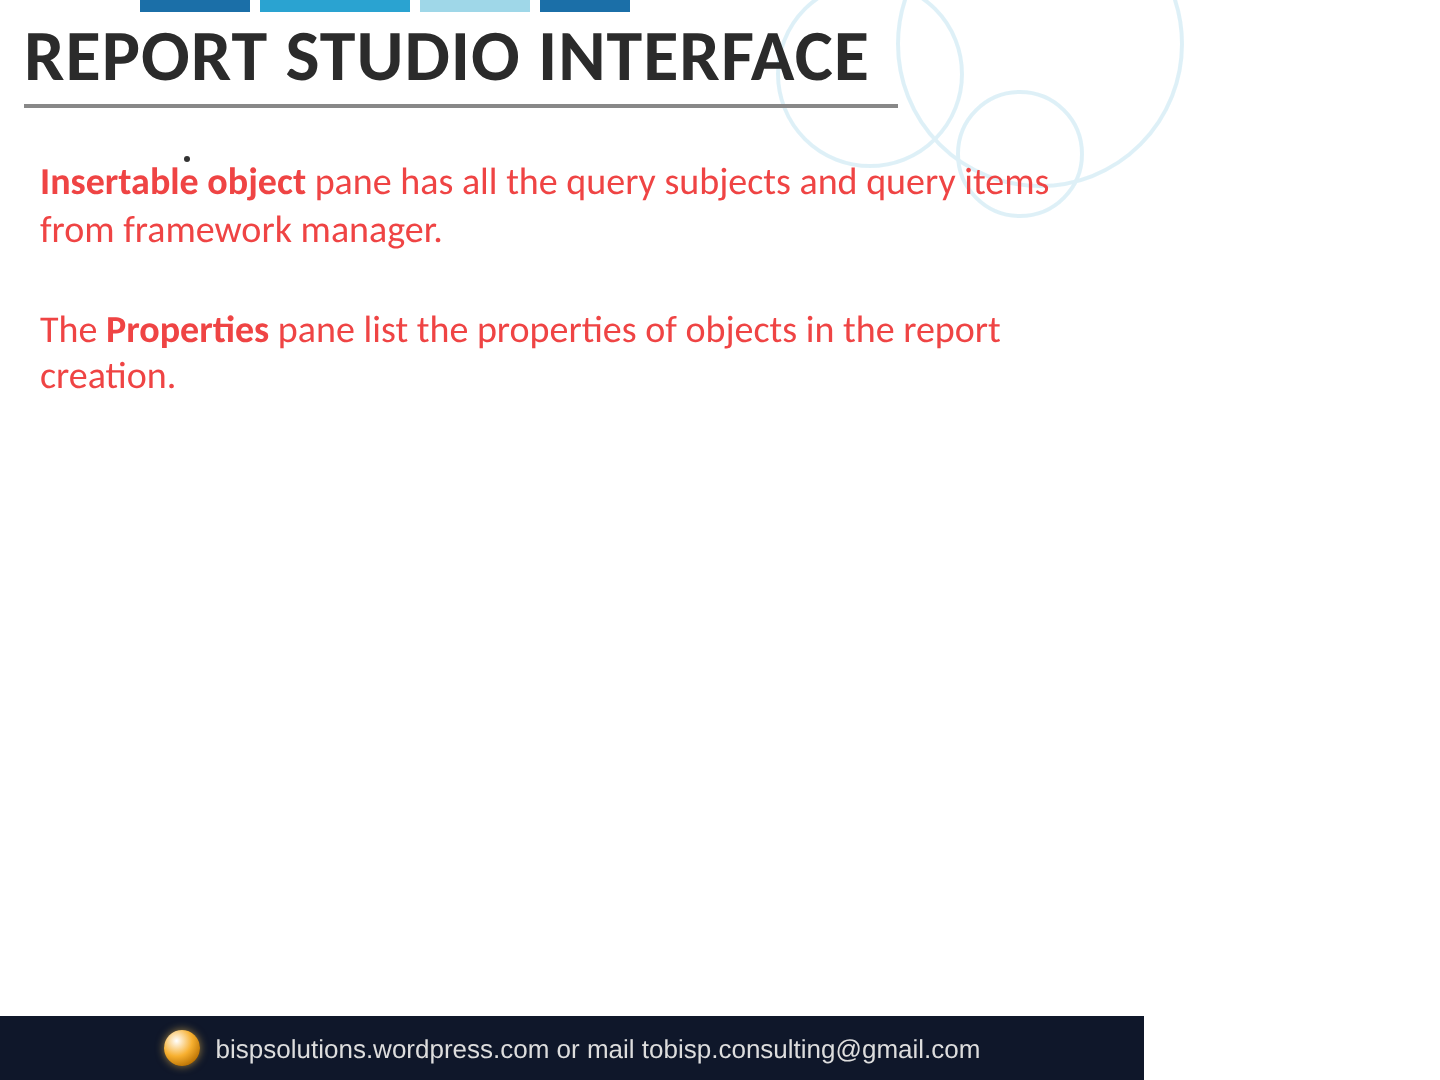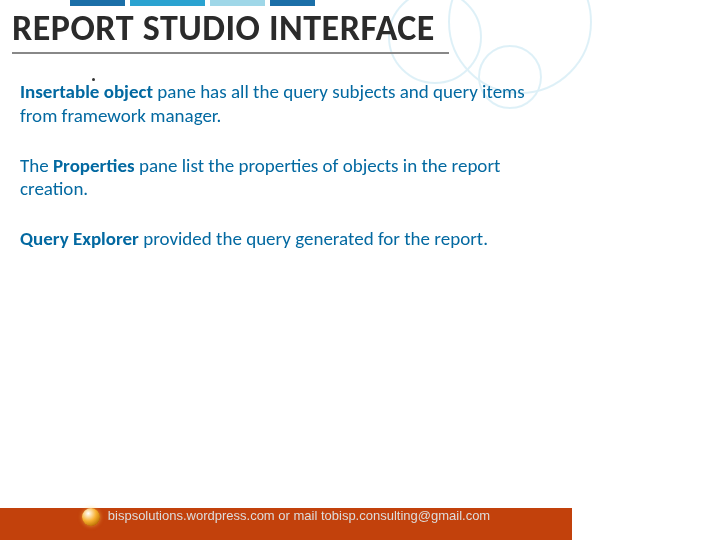--- a/index.html
+++ b/index.html
@@ -9,24 +9,24 @@
   .tb1{left:70px;width:55px;background:#1b6fa8}
   .tb2{left:130px;width:75px;background:#2aa3d1}
   .tb3{left:210px;width:55px;background:#9fd7e8}
   .tb4{left:270px;width:45px;background:#1b6fa8}
   .bg-circles{position:absolute;top:-10px;right:-30px;width:260px;height:120px;opacity:.15;pointer-events:none}
   .bg-circles .c{position:absolute;border:2px solid #2aa3d1;border-radius:50%}
   .c1{width:140px;height:140px;right:10px;top:-40px}
   .c2{width:90px;height:90px;right:120px;top:0}
   .c3{width:60px;height:60px;right:60px;top:55px}
   .title{position:absolute;left:12px;top:6px;font-size:36px;font-weight:700;letter-spacing:.5px;color:#2b2b2b;border-bottom:2px solid #888;padding-bottom:2px;padding-right:14px}
-  .body{position:absolute;left:20px;top:80px;right:30px;color:#0369a1}
+  .body{position:absolute;left:20px;top:80px;right:30px;color:#ef4444}
   .para{font-size:19px;line-height:1.25;margin-bottom:26px;font-weight:400}
   .para b{font-weight:700}
-  .footer{position:absolute;left:0;right:0;bottom:0;height:32px;background:#c2410c;color:#ddd;font-family:Verdana,Arial,sans-serif;font-size:13px;display:flex;align-items:flex-start;justify-content:center}
+  .footer{position:absolute;left:0;right:0;bottom:0;height:32px;background:#0f172a;color:#ddd;font-family:Verdana,Arial,sans-serif;font-size:13px;display:flex;align-items:center;justify-content:center}
   .footer .orb{width:18px;height:18px;border-radius:50%;background:radial-gradient(circle at 35% 30%,#fff,#f7b030 45%,#b86f00 80%);margin-right:8px;box-shadow:0 0 4px rgba(255,200,80,.6)}
   .footer a{color:#ddd;text-decoration:none}
   .dot{position:absolute;left:92px;top:78px;width:3px;height:3px;background:#333;border-radius:50%}
 </style>
 </head>
 <body>
 
 <div class="slide">
   <div class="top-deco">
     <div class="bar tb1"></div>
@@ -43,23 +43,20 @@
   <div class="title">REPORT STUDIO INTERFACE</div>
   <div class="dot"></div>
 
   <div class="body">
     <div class="para">
       <b>Insertable object</b><span> pane has all the query subjects and query items from framework manager.</span>
     </div>
     <div class="para">
       <span>The </span><b>Properties</b><span> pane list the properties  of objects in the report  creation.</span>
     </div>
-    <div class="para">
-      <span></span><b>Query Explorer</b><span> provided the query generated for the report.</span>
-    </div>
   </div>
 
   <div class="footer">
     <div class="orb"></div>
     <span>bispsolutions.wordpress.com or mail to </span>
     <a>bisp.consulting@gmail.com</a>
   </div>
 </div>
 
 </body></html>

